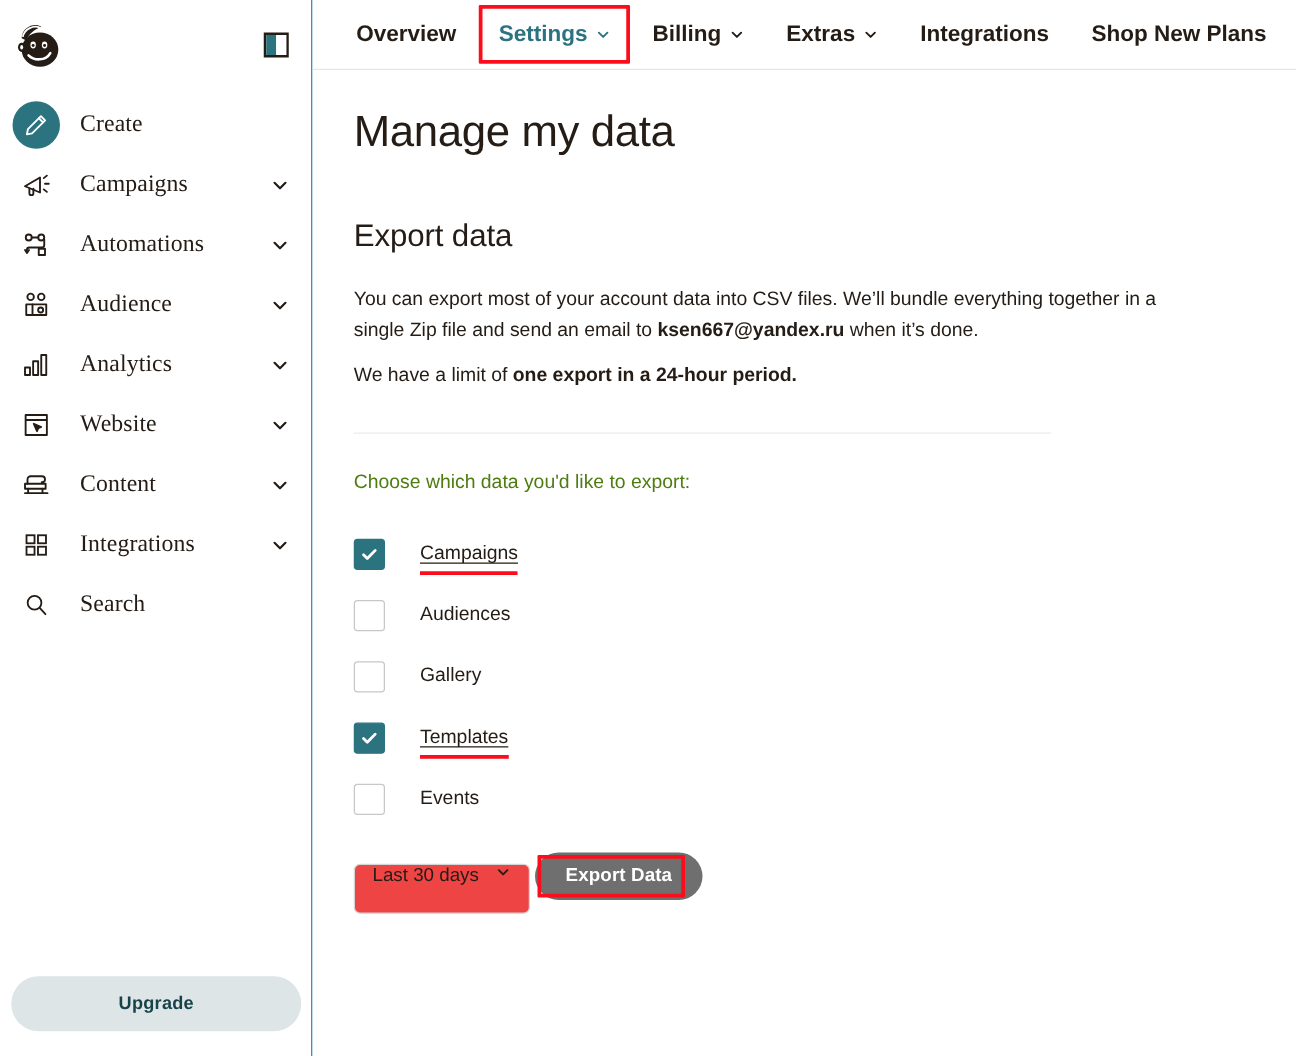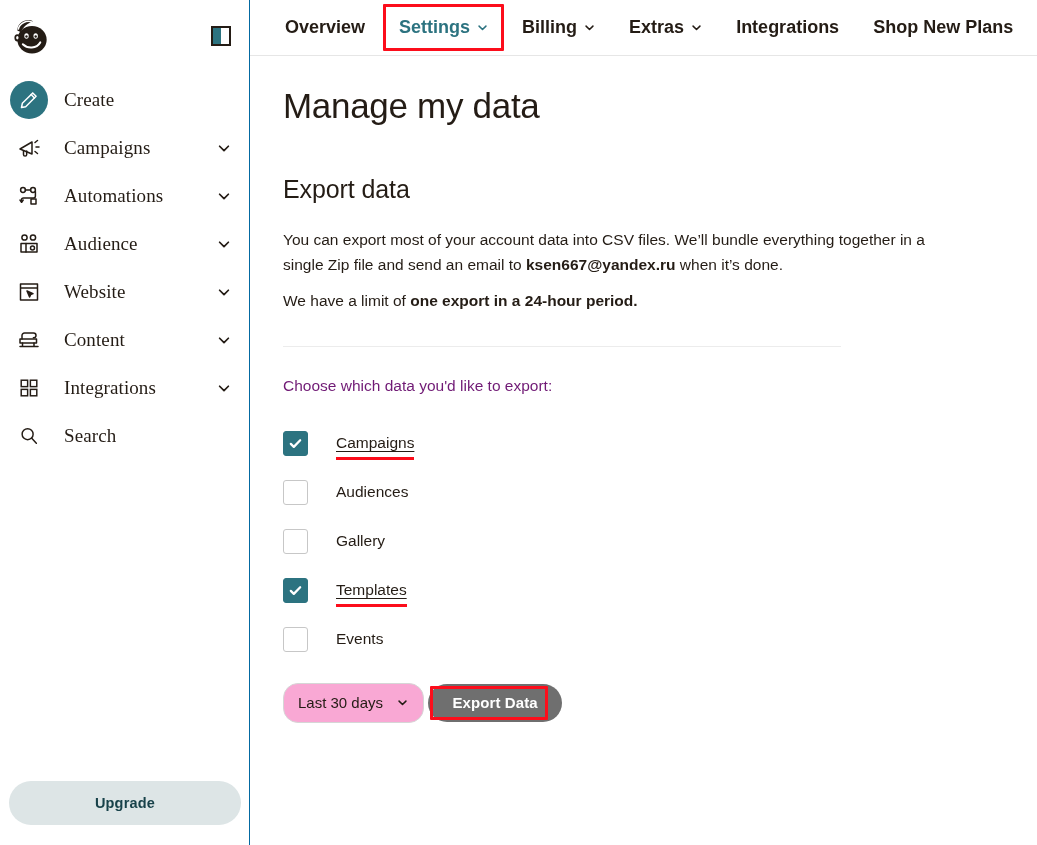--- a/index.html
+++ b/index.html
@@ -168,21 +168,21 @@
   }
   .divider {
     width: 558px;
     height: 1px;
     background: #ececec;
     margin: 32px 0 0 0;
   }
   p.choose {
     font-size: 15.5px;
     margin: 30px 0 0 0;
-    color: #701a75;
+    color: #4d7c0f;
   }
 
   .checklist { margin: 24px 0 0 0; }
   .check-row {
     display: flex;
     align-items: center;
     height: 49px;
     cursor: pointer;
   }
   .cbox {
@@ -213,24 +213,24 @@
     bottom: -8px;
     height: 3px;
     background: #fc0d1b;
   }
 
   .range-select {
     margin-top: 19px;
     height: 40px;
     min-width: 141px;
     border: 1px solid #d6d6d6;
-    border-radius: 15px;
-    background: #f9a8d4;
+    border-radius: 5px;
+    background: #ef4444;
     display: inline-flex;
-    align-items: center;
+    align-items: flex-start;
     padding: 0 14px;
     gap: 14px;
     cursor: pointer;
     font-size: 15px;
     color: #241c15;
   }
   .range-select .tchev { width: 11px; height: 11px; display:block; }
 
   .export-wrap { margin-top: 18px; position: relative; display: inline-block; }
   .export-btn {
@@ -330,20 +330,33 @@
             <path d="M9 11.5v8.5"></path>
               <circle cx="15.5" cy="16" r="2"></circle>
           </svg>
         </span>
         <span class="nav-label">Audience</span>
         <svg class="chev" viewBox="0 0 16 16" fill="none" stroke="#241c15" stroke-width="2" stroke-linecap="round" stroke-linejoin="round">
             <path d="M3 6l5 5 5-5"></path>
           </svg>
       </div>
 
+      <div class="nav-item">
+        <span class="nav-ico">
+          <svg width="24" height="24" viewBox="0 0 24 24" fill="none" stroke="#241c15" stroke-width="1.5" stroke-linejoin="round">
+            <rect x="3" y="14" width="4" height="6"></rect>
+              <rect x="9.5" y="9" width="4" height="11"></rect>
+              <rect x="16" y="4" width="4" height="16"></rect>
+          </svg>
+        </span>
+        <span class="nav-label">Analytics</span>
+        <svg class="chev" viewBox="0 0 16 16" fill="none" stroke="#241c15" stroke-width="2" stroke-linecap="round" stroke-linejoin="round">
+            <path d="M3 6l5 5 5-5"></path>
+          </svg>
+      </div>
 
       <div class="nav-item">
         <span class="nav-ico">
           <svg width="24" height="24" viewBox="0 0 24 24" fill="none" stroke="#241c15" stroke-width="1.5" stroke-linejoin="round">
             <rect x="3.5" y="4" width="17" height="16"></rect>
               <path d="M3.5 8h17"></path>
             <path d="M10 11l6 2.6-2.4 1-1 2.4z" fill="#241c15"></path>
           </svg>
         </span>
         <span class="nav-label">Website</span>

